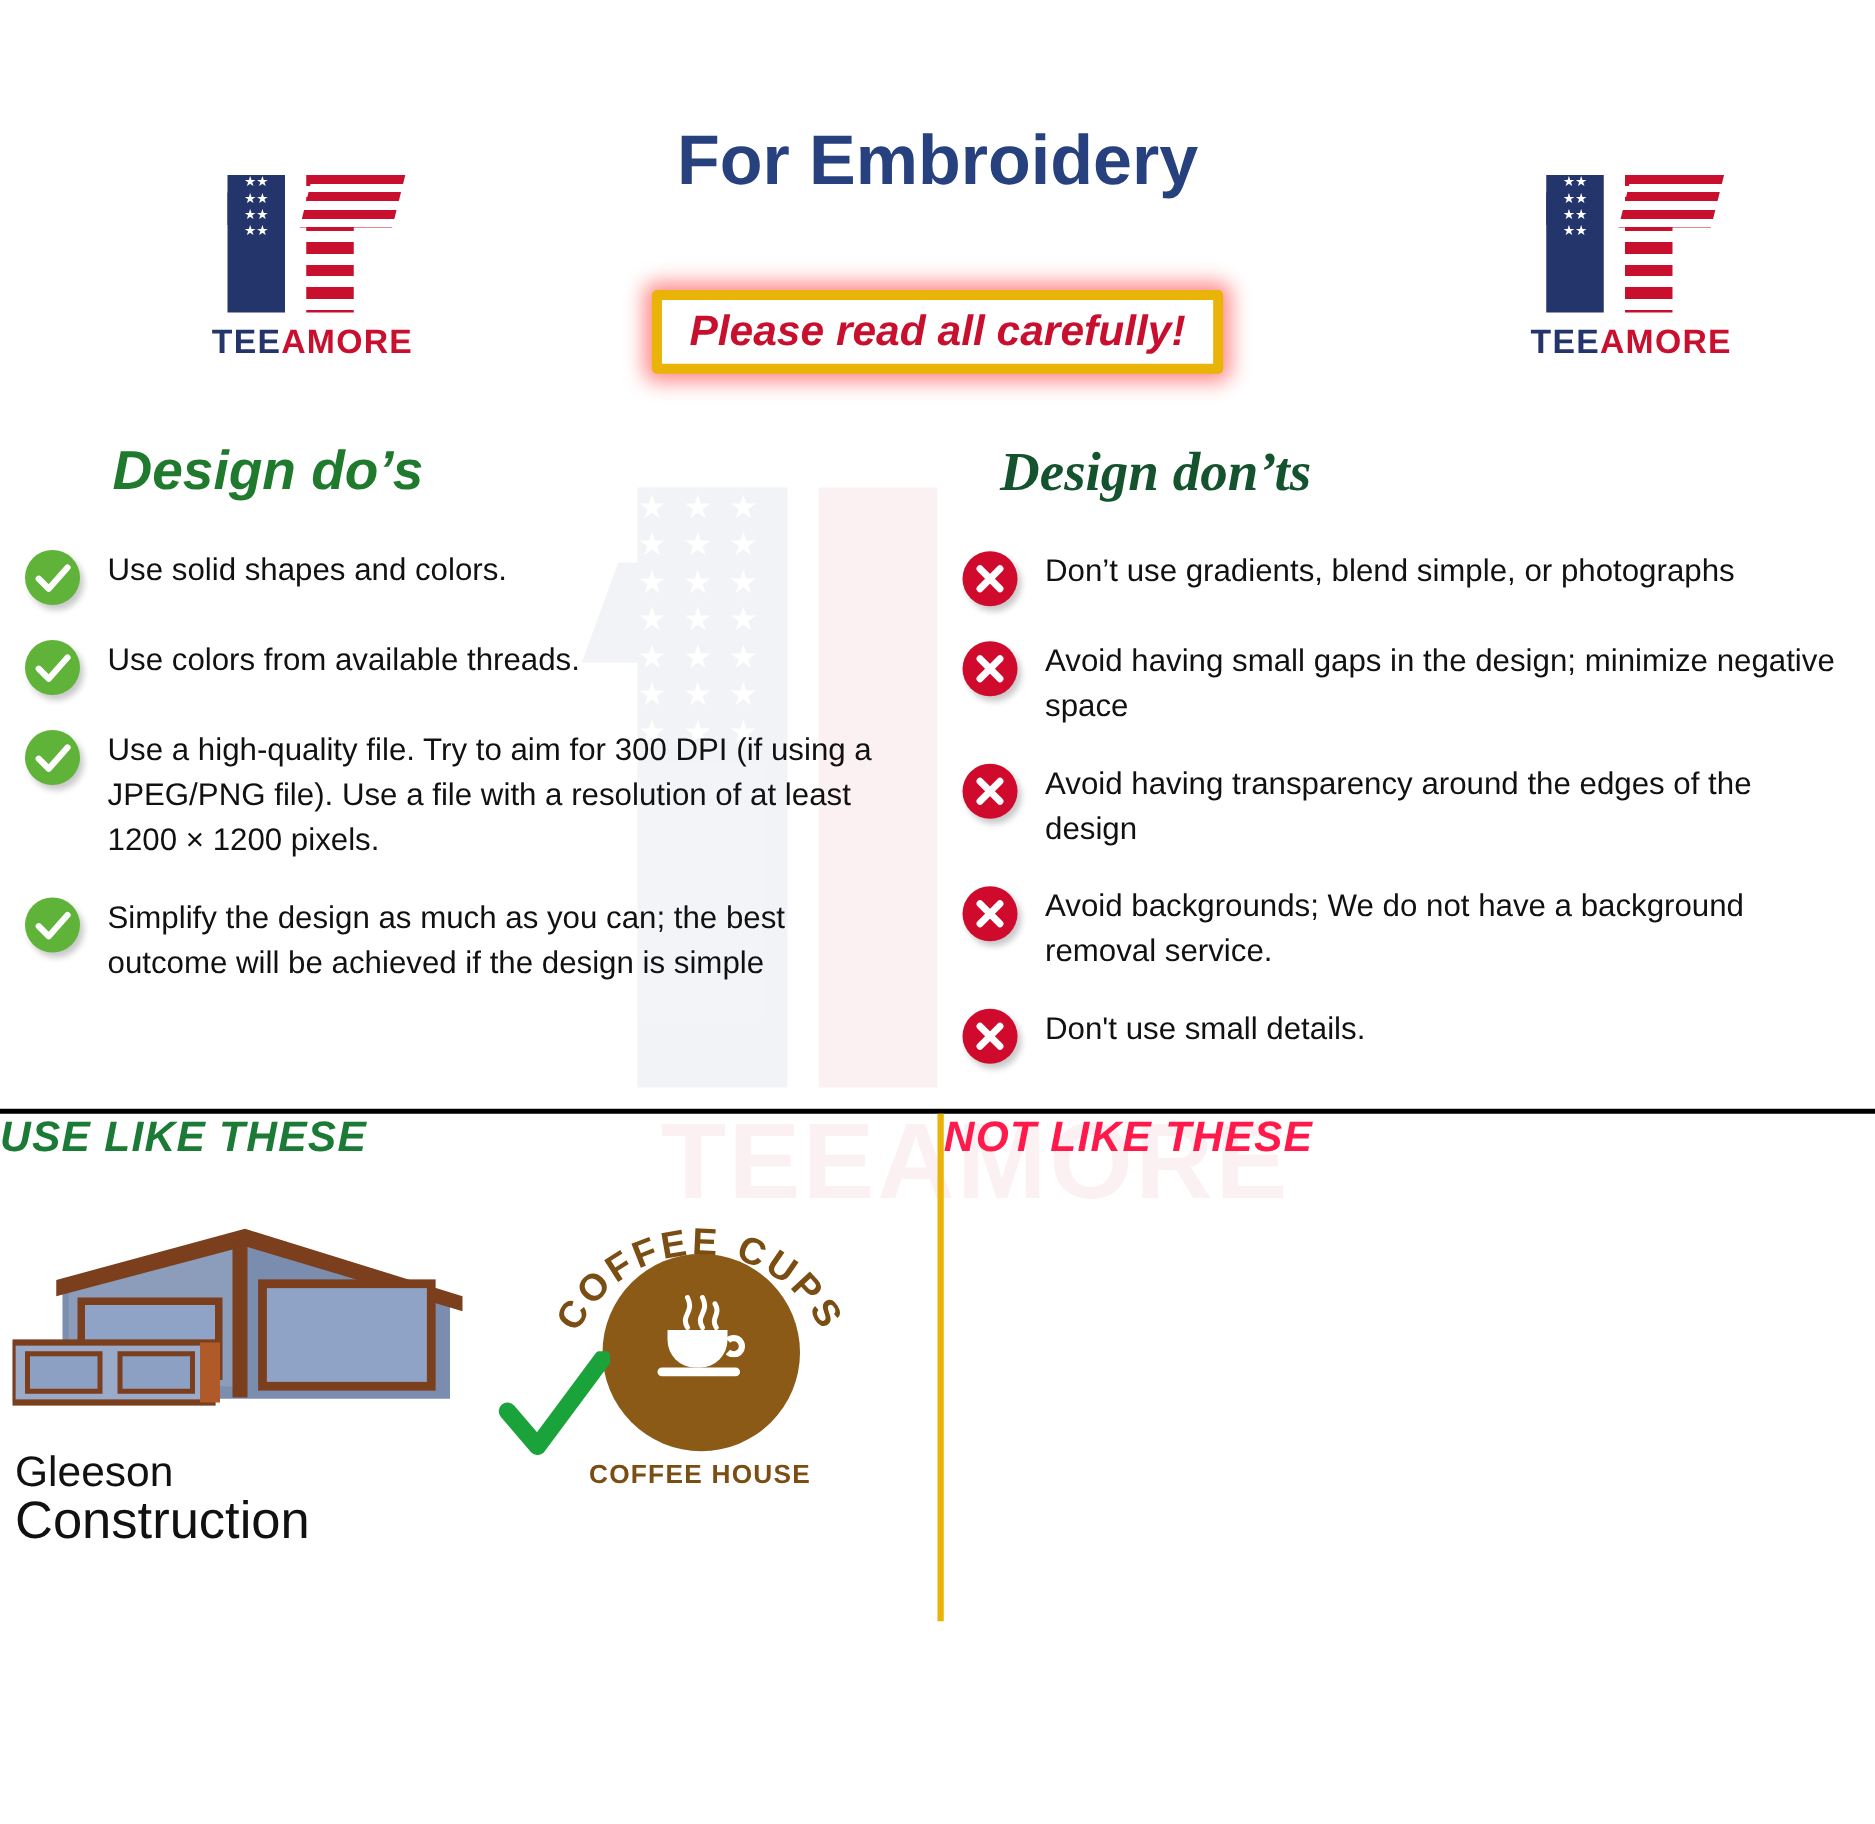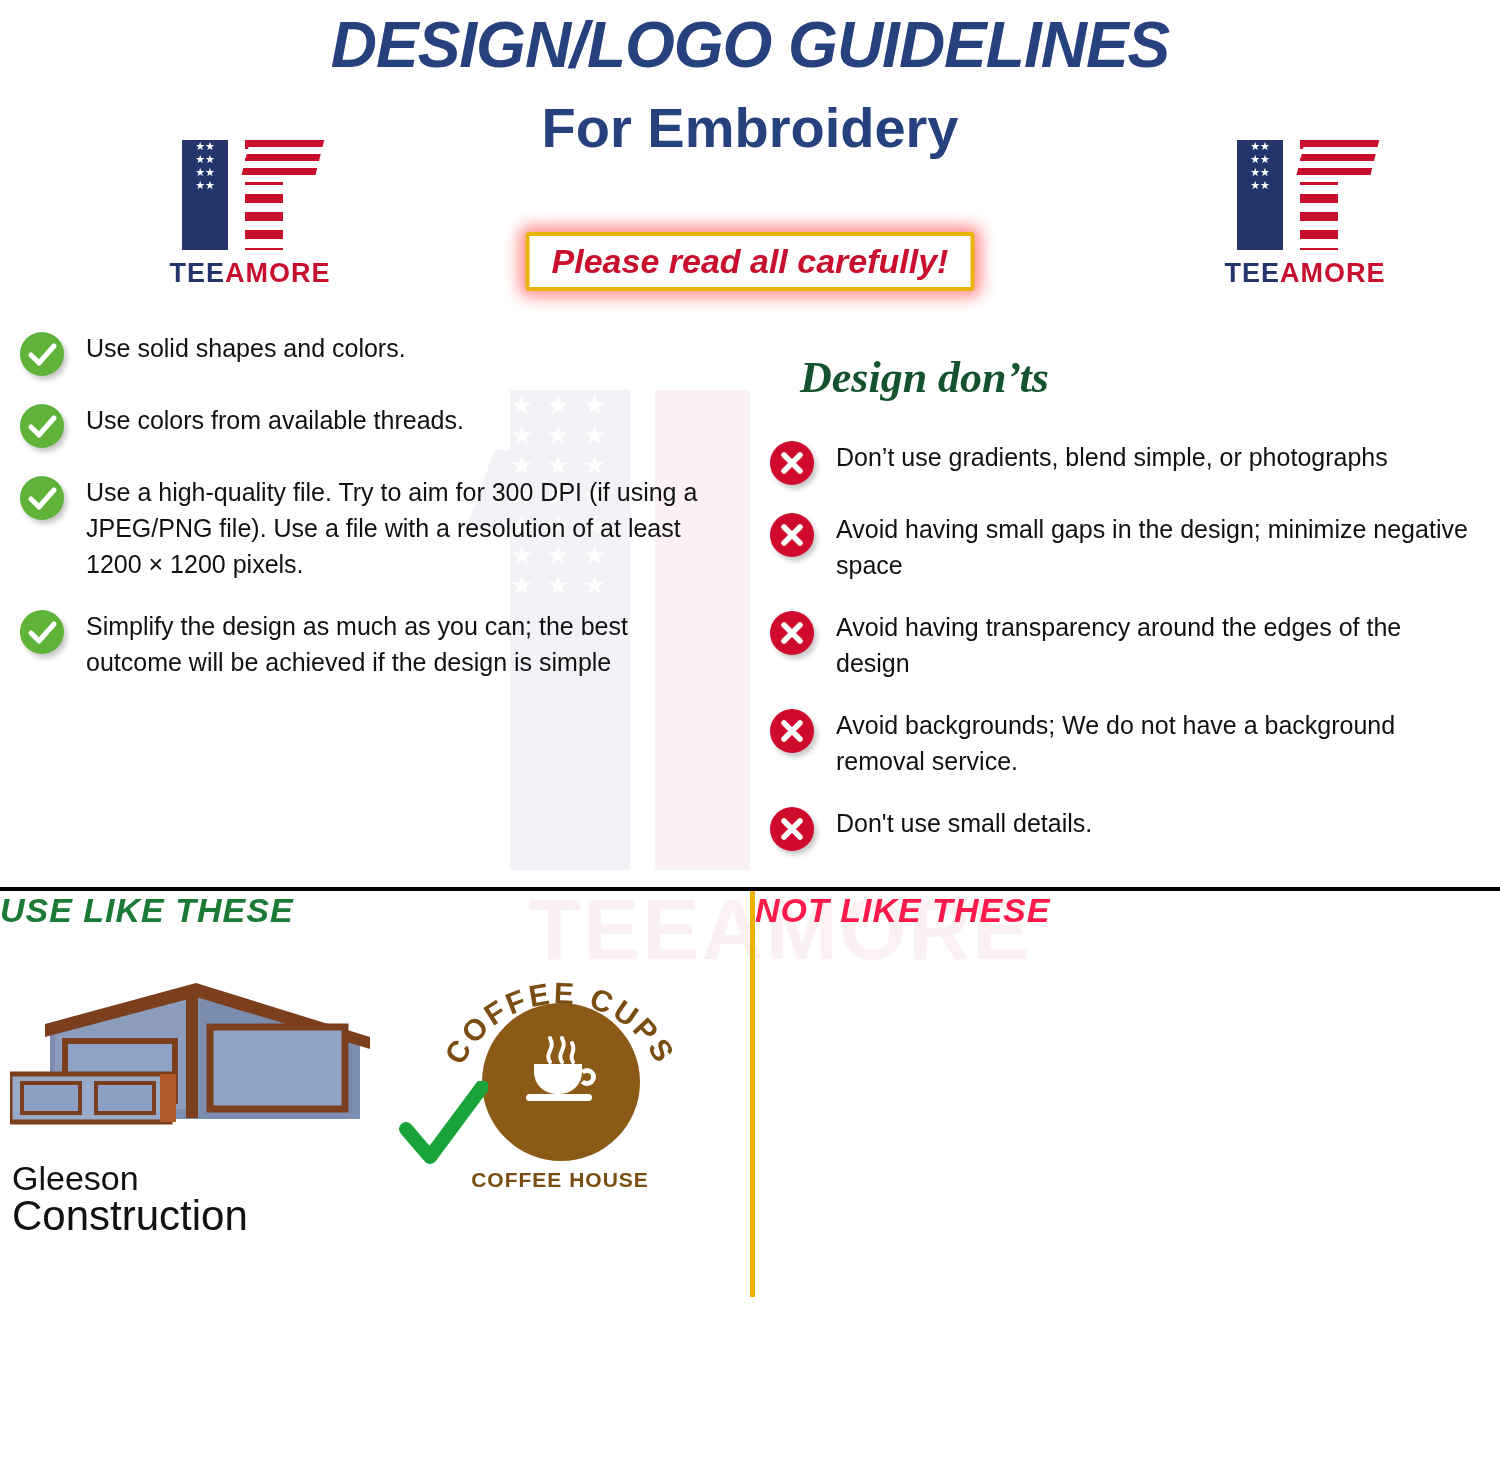--- a/index.html
+++ b/index.html
@@ -105,21 +105,21 @@
     -webkit-text-stroke: 6px #ffffff;
     paint-order: stroke fill;
   }
   .please-read {
     position: absolute;
     left: 50%;
     transform: translateX(-50%);
     top: 232px;
     padding: 6px 22px;
     background: #ffffff;
-    border: 4px solid #eab308;
+    border: 8px solid #eab308;
     border-radius: 4px;
     color: #c8102e;
     font-weight: bold;
     font-style: italic;
     font-size: 34px;
     box-shadow: 0 0 16px 6px rgba(255,0,0,0.45);
   }
 
   
   .logo {
@@ -345,21 +345,20 @@
 <div class="watermark">
   <div class="wm-num">
     <div class="wm-blue"></div>
     <div class="wm-red"></div>
     <div class="wm-stars">★ ★ ★<br>★ ★ ★<br>★ ★ ★<br>★ ★ ★<br>★ ★ ★<br>★ ★ ★<br>★ ★ ★</div>
   </div>
   <div class="wm-text">TEEAMORE</div>
 </div>
 
 <div class="header">
-  <div class="title-main">DESIGN/LOGO GUIDELINES</div>
   <div class="title-sub">For Embroidery</div>
   <div class="please-read">Please read all carefully!</div>
 
   <div class="logo left">
     <div class="logo-mark">
       <div class="lg-one"></div>
       <div class="lg-stars">★★<br>★★<br>★★<br>★★</div>
       <div class="lg-bar"></div>
       <div class="lg-flag"></div>
     </div>
@@ -373,20 +372,21 @@
       <div class="lg-bar"></div>
       <div class="lg-flag"></div>
     </div>
     <div class="logo-text"><span>TEE</span><span class="red">AMORE</span></div>
   </div>
 </div>
 
 <div class="columns">
 
   <div class="col left">
+    <div class="col-head dos">Design do’s</div>
 
     <div class="item">
       <div class="badge ok">
         <svg width="44" height="44" viewBox="0 0 44 44">
             <path d="M11 23 L19 31 L34 14" stroke="#fff" stroke-width="5" fill="none" stroke-linecap="round" stroke-linejoin="round"></path>
           </svg>
       </div>
       <div class="item-text">Use solid shapes and colors.</div>
     </div>
 

